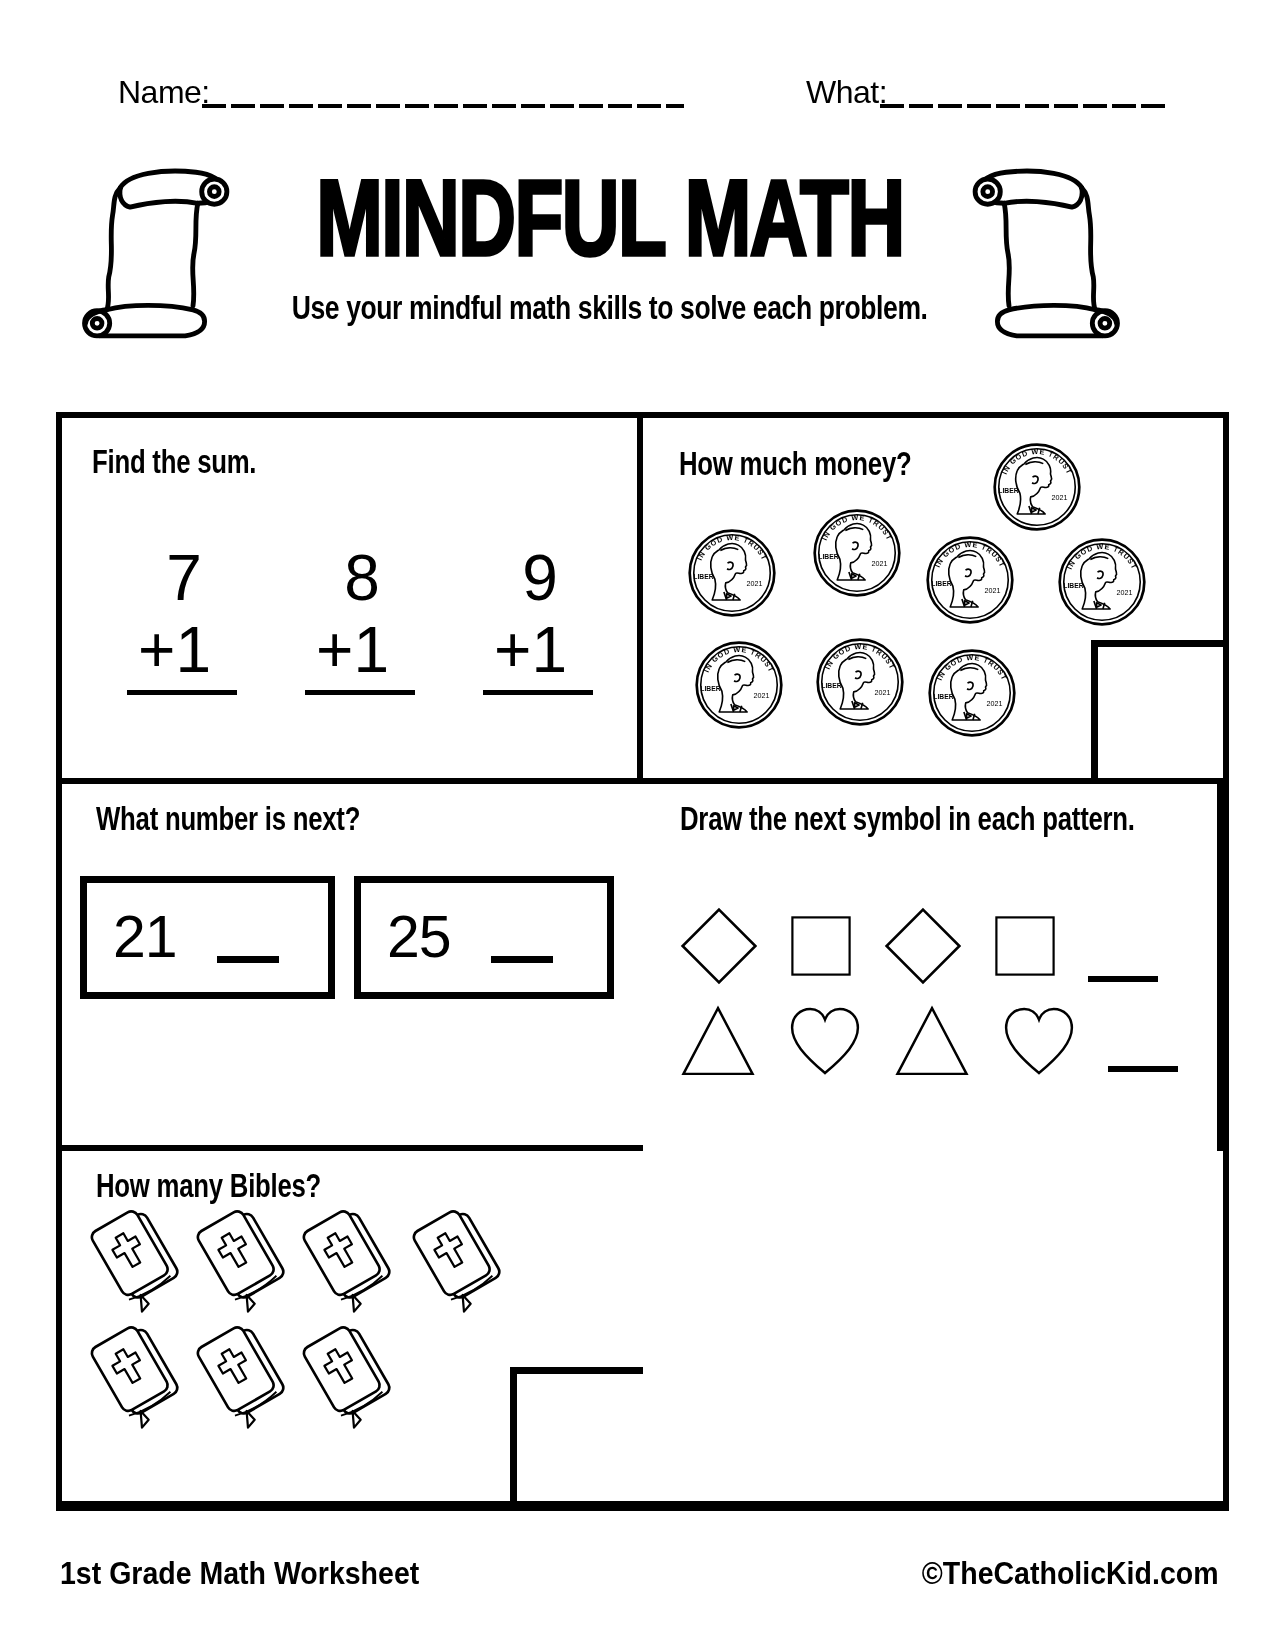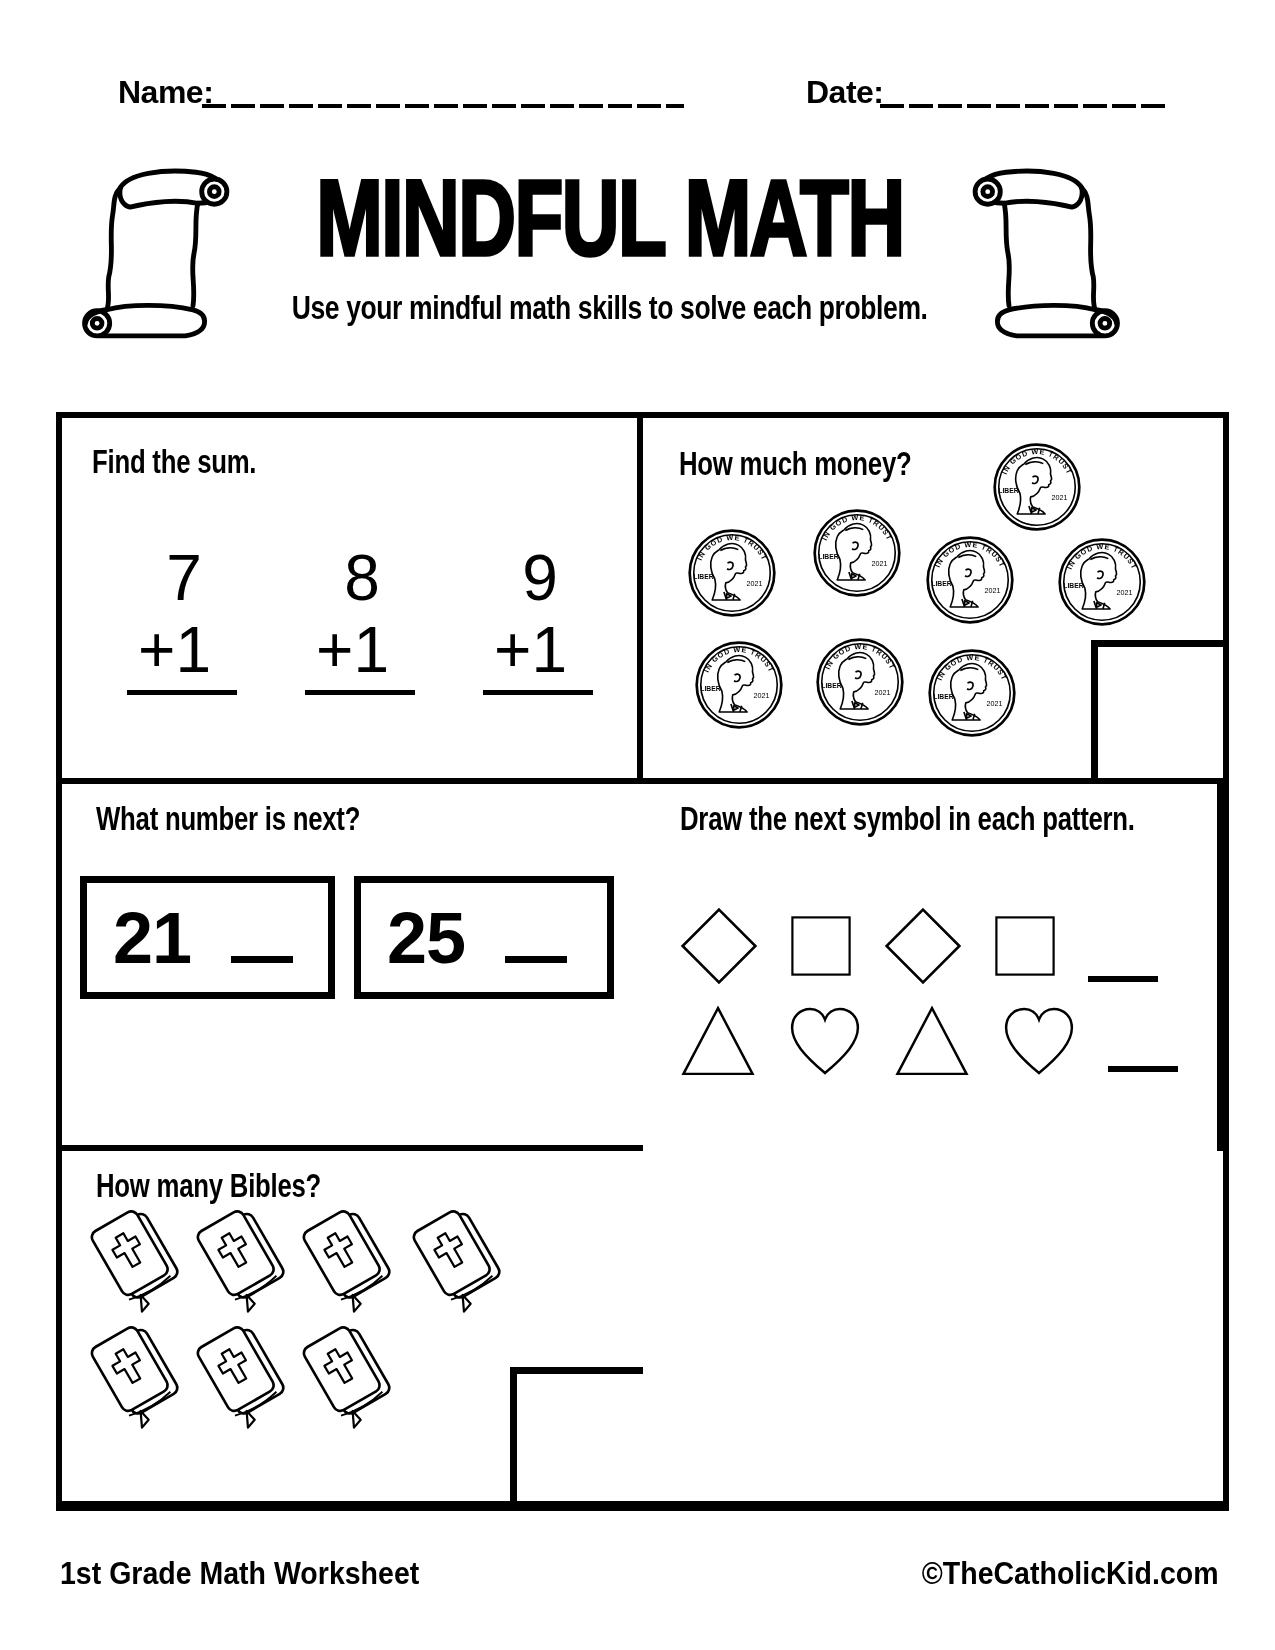--- a/index.html
+++ b/index.html
@@ -1,19 +1,19 @@
 <!DOCTYPE html>
 <html><head>
 <meta charset="utf-8">
 <style>
   html,body{margin:0;padding:0;background:#fff;}
   body{width:1275px;height:1650px;position:relative;overflow:hidden;
        font-family:"Liberation Sans",sans-serif;color:#000;}
   
-  .hdr-label{position:absolute;top:74px;font-size:32px;font-weight:bold;letter-spacing:-0.5px;}
+  .hdr-label{position:absolute;top:74px;font-size:32px;font-weight:normal;letter-spacing:-0.5px;}
   #name-label{left:118px;} #date-label{left:806px;}
   .uline{position:absolute;top:104px;height:4px;
          background:repeating-linear-gradient(90deg,#000 0 24px,transparent 24px 29px);}
   #name-line{left:202px;width:482px;} #date-line{left:880px;width:288px;}
   
   .title{position:absolute;left:40px;width:1140px;top:164px;text-align:center;white-space:nowrap;}
   .title span{display:inline-block;font-size:108px;line-height:1;font-weight:bold;
               letter-spacing:-2px;transform:scaleX(.74);-webkit-text-stroke:3.5px #000;}
   .subtitle{position:absolute;left:40px;width:1140px;top:288px;text-align:center;white-space:nowrap;}
   .subtitle span{display:inline-block;font-size:34px;font-weight:bold;letter-spacing:-.5px;
@@ -45,21 +45,21 @@
   .count-row{position:absolute;left:11px;top:176px;display:flex;}
   .count-cell{width:114px;height:102px;border:3px solid #000;box-sizing:border-box;
               display:flex;align-items:center;justify-content:center;font-size:52px;}
   .count-cell + .count-cell{margin-left:-3px;}
   
   .numgrid{position:absolute;left:18px;top:92px;display:grid;
            grid-template-columns:255px 260px;grid-template-rows:123px 113px;
            column-gap:19px;row-gap:7px;}
   .numbox{border:7px solid #000;box-sizing:border-box;display:flex;align-items:center;
           padding-left:26px;}
-  .num{font-size:72px;font-weight:bold;line-height:1;letter-spacing:-1px;}
+  .num{font-size:59px;font-weight:normal;line-height:1;letter-spacing:-1px;}
   .numblank{width:62px;height:0;border-top:7px solid #000;margin-left:40px;margin-top:44px;}
   
   .pat{position:absolute;left:37px;top:118px;}
   .pat-row{display:flex;align-items:center;gap:30px;height:88px;}
   .pat-row + .pat-row{margin-top:12px;height:78px;}
   .pat-blank{width:70px;height:0;border-top:6px solid #000;align-self:flex-end;margin-bottom:8px;}
   .shape{display:block;}
   .shape-diamond{width:78px;height:84px;}
   .shape-square{width:66px;height:66px;}
   .shape-triangle{width:76px;height:74px;}
@@ -126,21 +126,21 @@
         <polygon points="45,5 87,85 3,85" fill="#fff" stroke="#000" stroke-width="3"></polygon>
       </g>
     <g id="g-heart">
         <path d="M45,84 C20,63 5,46 5,29 C5,15 15,6 27,6 C35,6 42,11 45,19 C48,11 55,6 63,6 C75,6 85,15 85,29 C85,46 70,63 45,84 Z" fill="#fff" stroke="#000" stroke-width="3"></path>
       </g>
   </defs>
 </svg>
 
 <div class="hdr-label" id="name-label">Name:</div>
 <div class="uline" id="name-line"></div>
-<div class="hdr-label" id="date-label">Date:</div>
+<div class="hdr-label" id="date-label">What:</div>
 <div class="uline" id="date-line"></div>
 
 <svg class="scroll" id="scroll-left" viewBox="0 0 190 195">
     <use href="#g-scroll"></use>
   </svg>
 <svg class="scroll" id="scroll-right" viewBox="0 0 190 195">
     <use href="#g-scroll"></use>
   </svg>
 <div class="title"><span>MINDFUL MATH</span></div>
 <div class="subtitle"><span>Use your mindful math skills to solve each problem.</span></div>

